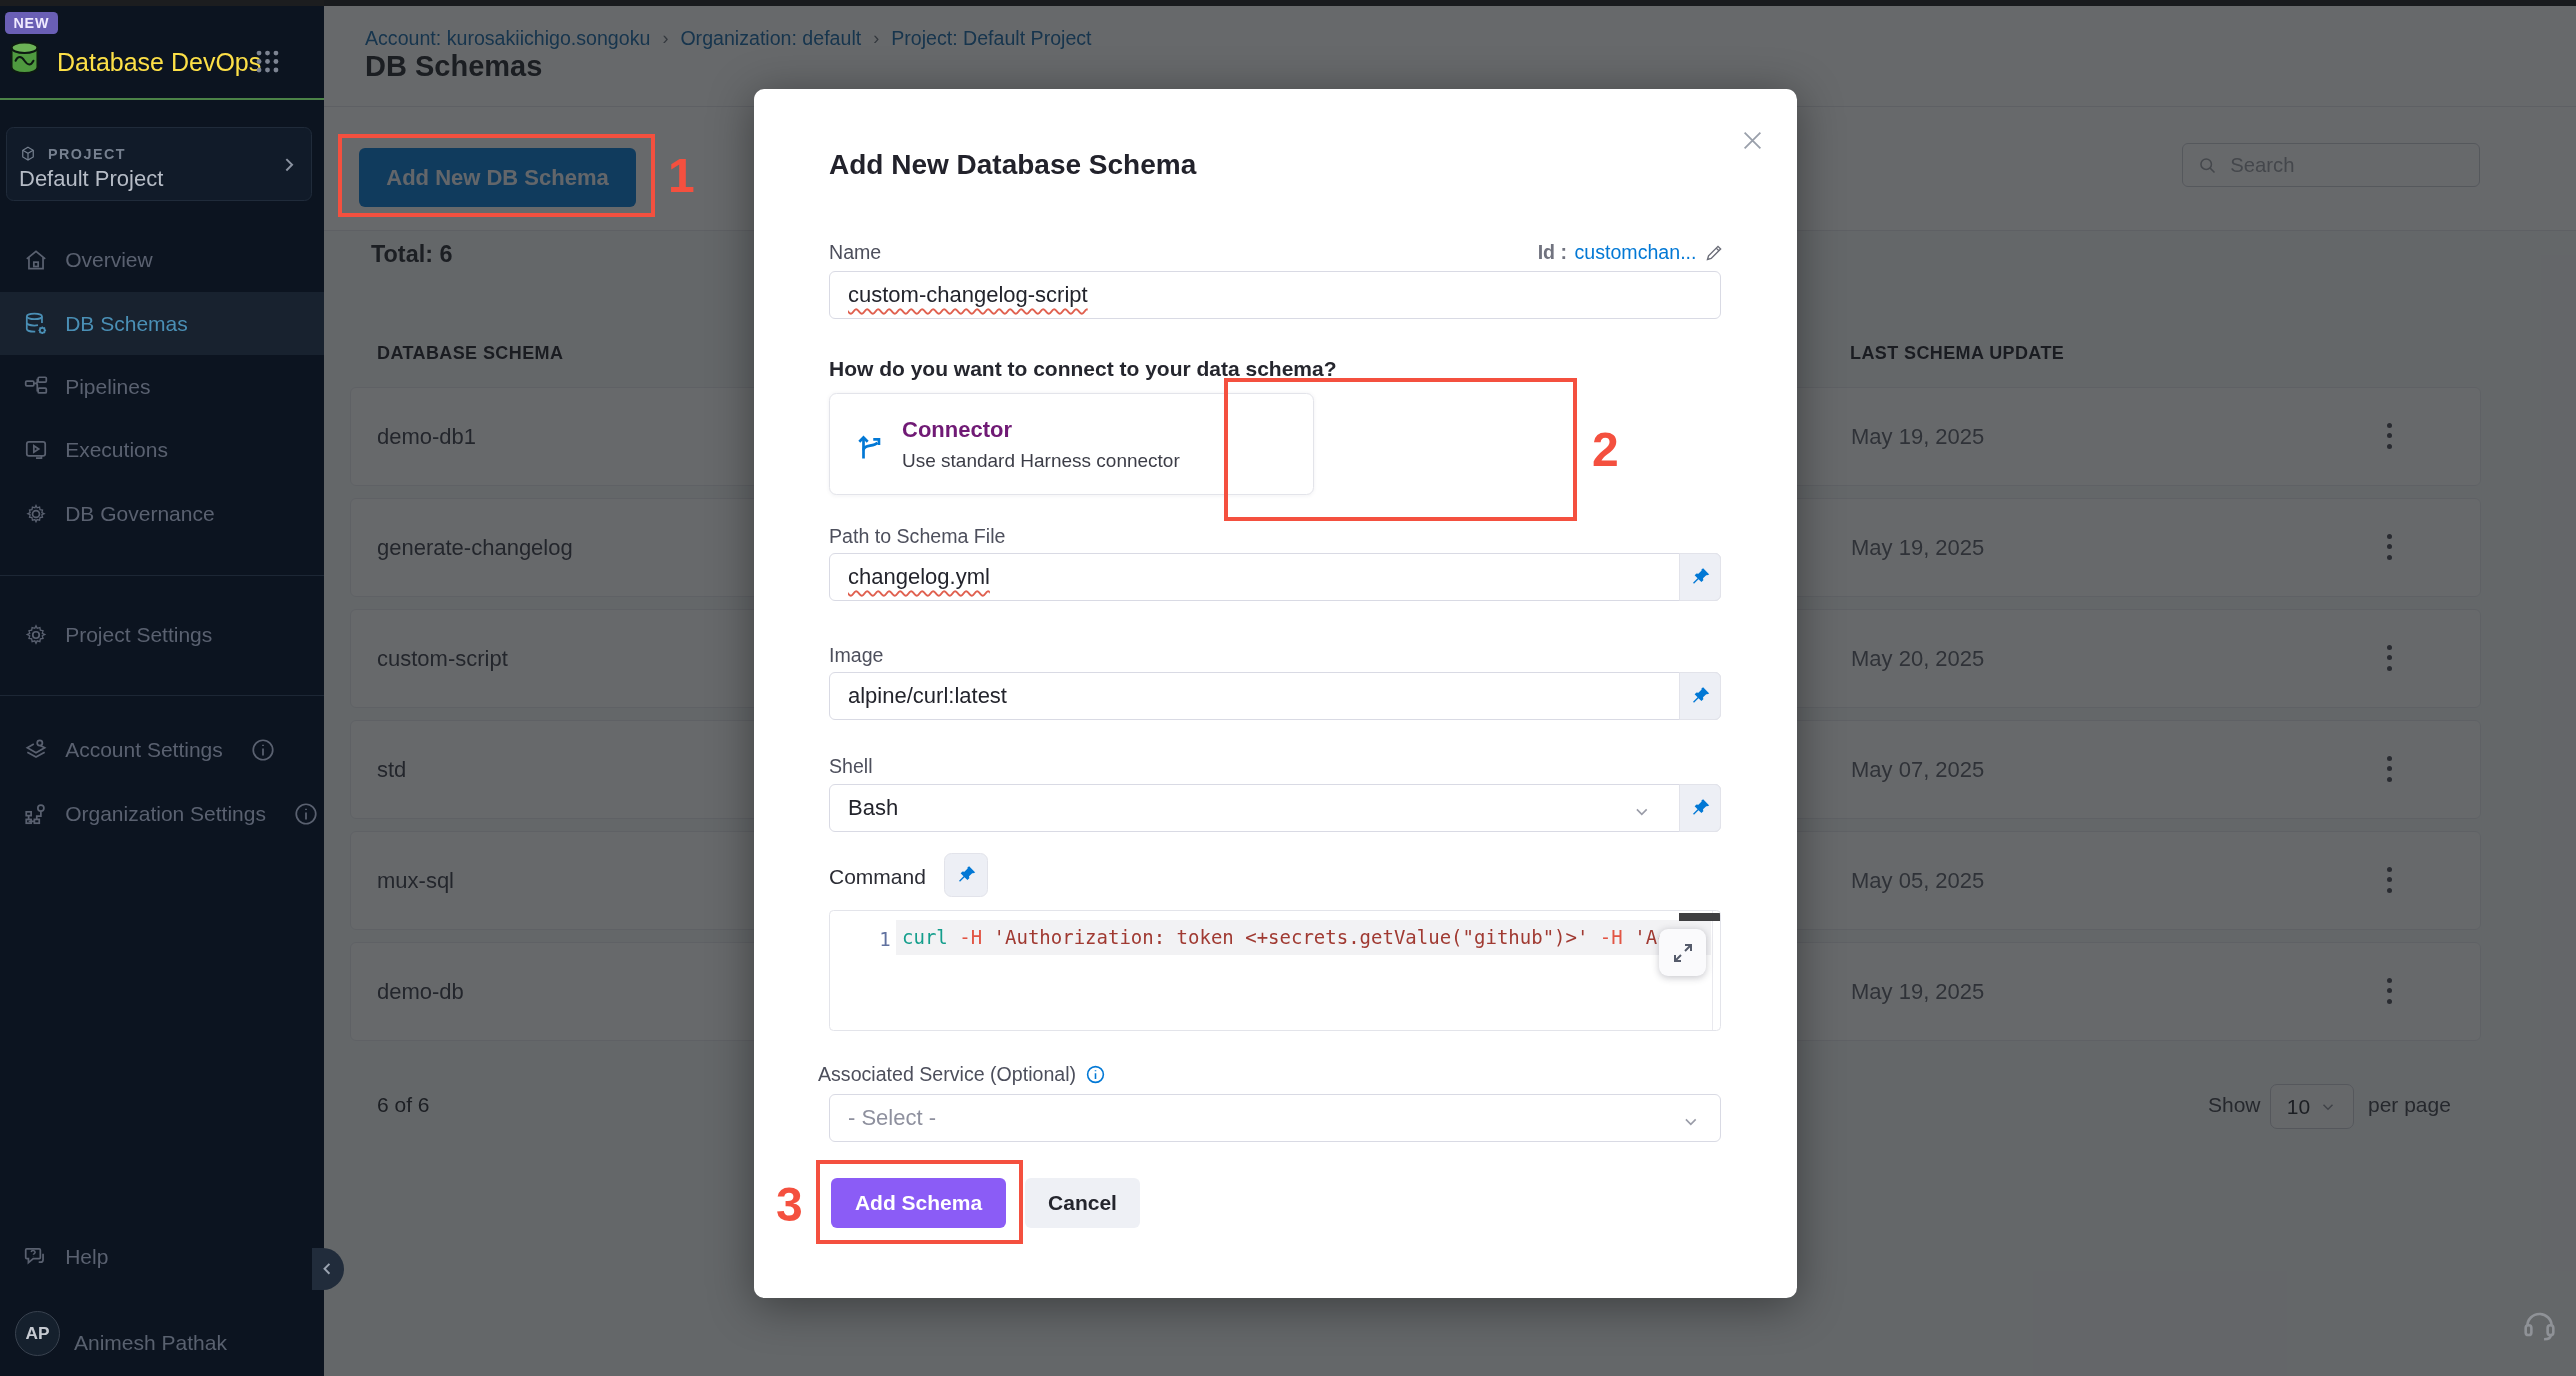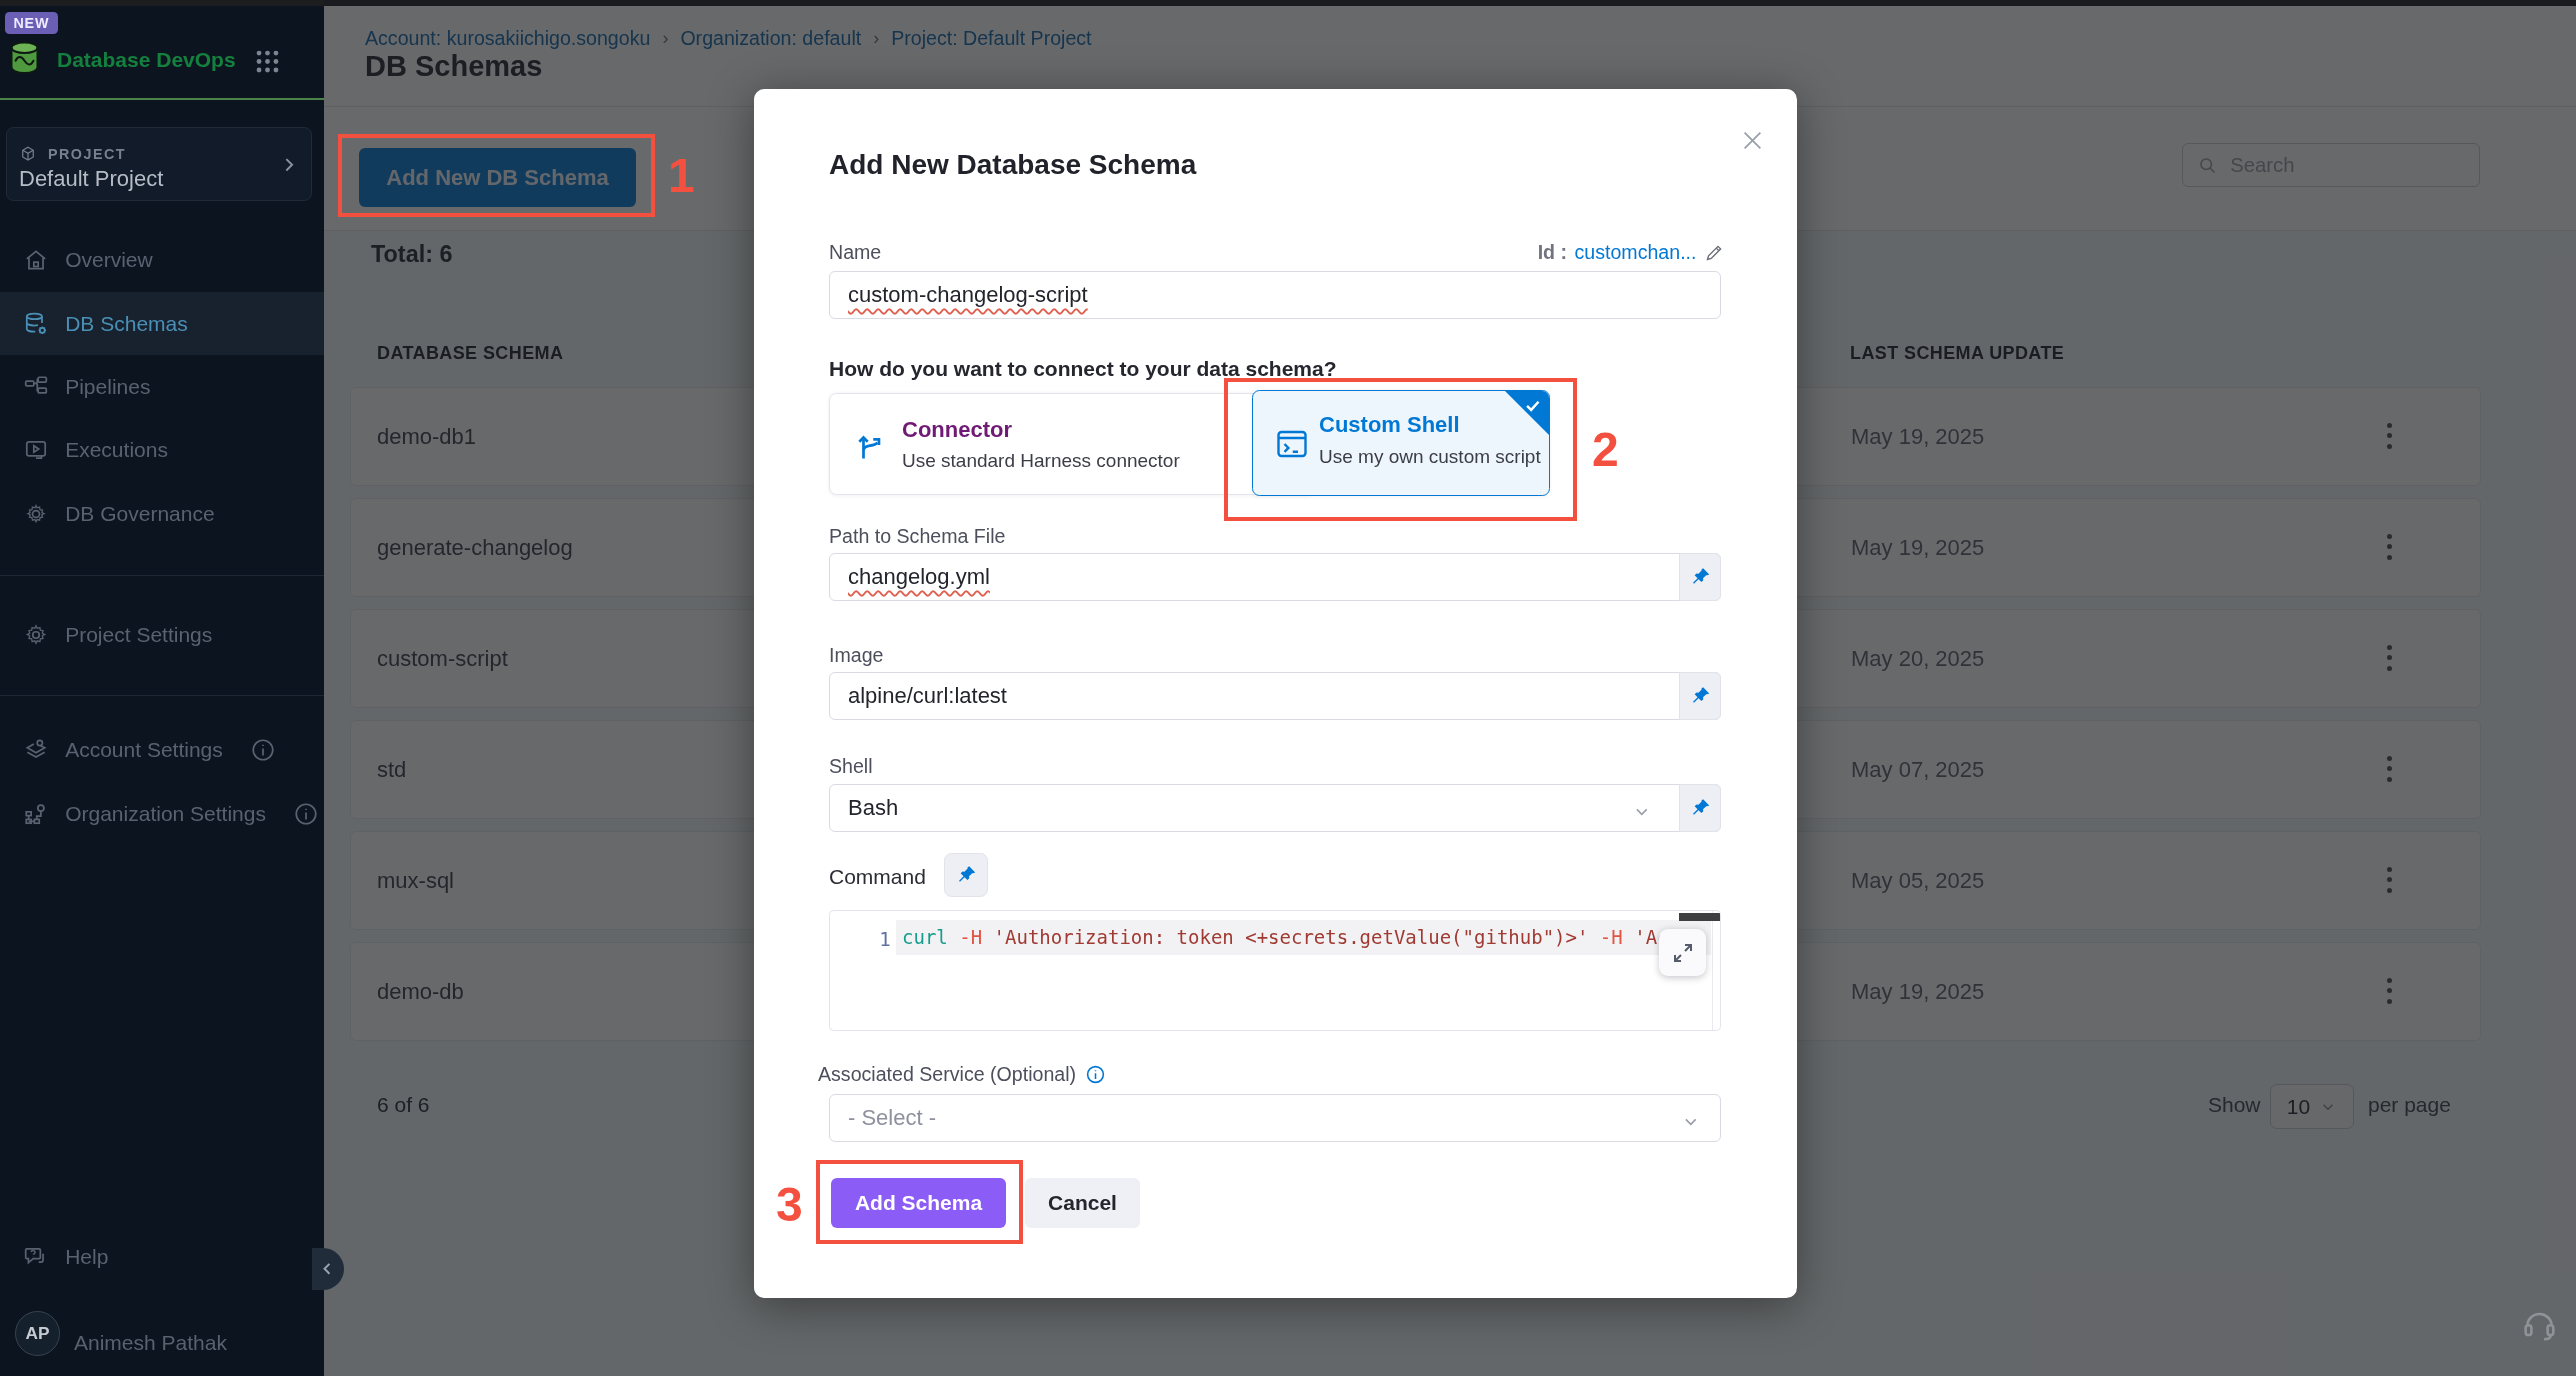--- a/index.html
+++ b/index.html
@@ -4,21 +4,21 @@
 <style>
   html,body{margin:0;padding:0;background:#fff;font-family:"Liberation Sans",sans-serif;}
   #stage{position:relative;width:2576px;height:1376px;overflow:hidden;background:#f7f8fa;}
   .abs{position:absolute;}
   svg{display:block;}
   
   #topstrip{left:0;top:0;width:2576px;height:6px;background:#1c1d1f;}
   
   #sidebar{left:0;top:6px;width:324px;height:1370px;background:#0c1420;z-index:2;}
   .new-badge{left:4.5px;top:6px;background:#6a5fb5;color:#efeaff;font-size:14.3px;font-weight:bold;padding:3px 9px;border-radius:4.5px;letter-spacing:0.8px;}
-  .app-title{left:57px;top:42px;font-size:21px;font-weight:bold;color:#15803d;}
+  .app-title{left:57px;top:42px;font-size:25px;font-weight:normal;color:#fde047;}
   .side-divider{left:0;width:324px;height:0.8px;background:#1d2735;}
   #green-line{left:0;top:92px;width:324px;height:2.3px;background:#4c8347;}
   #project-card{left:6px;top:121px;width:306px;height:74px;background:#111b29;border:0.8px solid #202b3a;border-radius:7.5px;box-sizing:border-box;padding-left:39px;}
   .proj-label{left:41px;top:18px;font-size:14.3px;letter-spacing:1.5px;color:#76808f;font-weight:bold;}
   .proj-name{left:12px;top:38px;font-size:22px;color:#b6bcc6;}
   .nav-item{position:absolute;left:0;width:324px;height:63px;display:flex;align-items:center;gap:16.6px;padding-left:22.6px;box-sizing:border-box;color:#5a6170;font-size:21px;cursor:pointer;}
   .nav-item svg{width:26px;height:26px;flex:none;}
   .nav-item.active{background:#18222f;color:#4a8fb5;}
   .info-dot{margin-left:10.6px;flex:none;}
   #user-name{left:74px;top:1325px;font-size:21px;color:#59616f;}
@@ -372,40 +372,20 @@
           <path d="M7 15.5c0-3.8 6.5-2.2 9.3-5"></path>
             <path d="M13.5 8.2h3.8V12"></path>
         </svg>
       </div>
       <div class="abs" style="left:72px;top:22.6px;">
         <div class="card-title">Connector</div>
         <div class="card-sub">Use standard Harness connector</div>
       </div>
     </div>
 
-    <div id="card-custom" class="conn-card" style="left:498px;top:301px;width:298px;height:106px;">
-      <div class="corner-ribbon"></div>
-      <div class="corner-check">
-        <svg viewBox="0 0 24 24" width="19.6" height="19.6" fill="none" stroke="#ffffff" stroke-width="3">
-            <path d="M5 12l5 5 9-10"></path>
-          </svg>
-      </div>
-      <div class="abs" style="left:21px;top:35px;">
-        <svg viewBox="0 0 24 24" width="36" height="36" fill="none" stroke="#0278d5" stroke-width="1.6">
-          <rect x="3" y="4" width="18" height="16" rx="2"></rect>
-            <path d="M3 8h18"></path>
-            <path d="M7 12l2.6 2.6L7 17.2"></path>
-            <path d="M12.5 17.2H16"></path>
-        </svg>
-      </div>
-      <div class="abs" style="left:66px;top:21px;">
-        <div class="card-title">Custom Shell</div>
-        <div class="card-sub">Use my own custom script</div>
-      </div>
-    </div>
 
     <div class="label" style="left:75px;top:436px;">Path to Schema File</div>
     <div class="field" style="left:75px;top:464px;width:892px;">
       <span class="wavy">changelog.yml</span>
       <div class="suffix">
         <svg viewBox="0 0 24 24" width="22.6" height="22.6">
             <path fill="#0278d5" d="M15 2.5L21.5 9l-2.2 .9-1-.2-3.4 3.4 .3 2-2 2-3.1-3.1-4.8 4.8-1-1 4.8-4.8L6 9.9l2-2 2 .3 3.4-3.4-.2-1z"></path>
           </svg>
       </div>
     </div>

